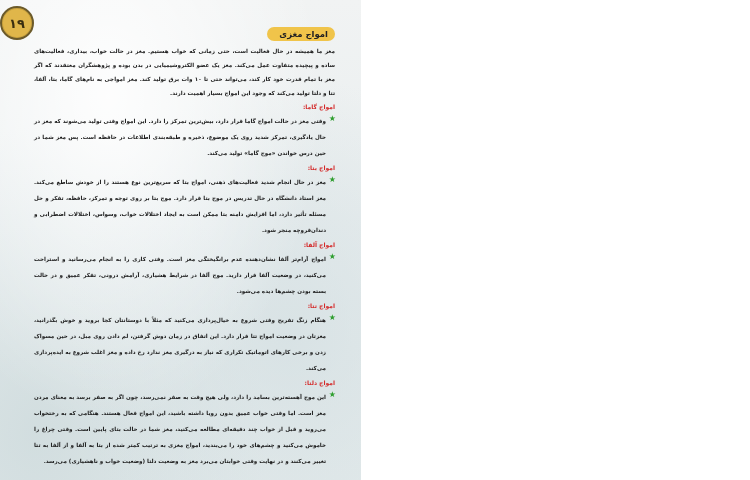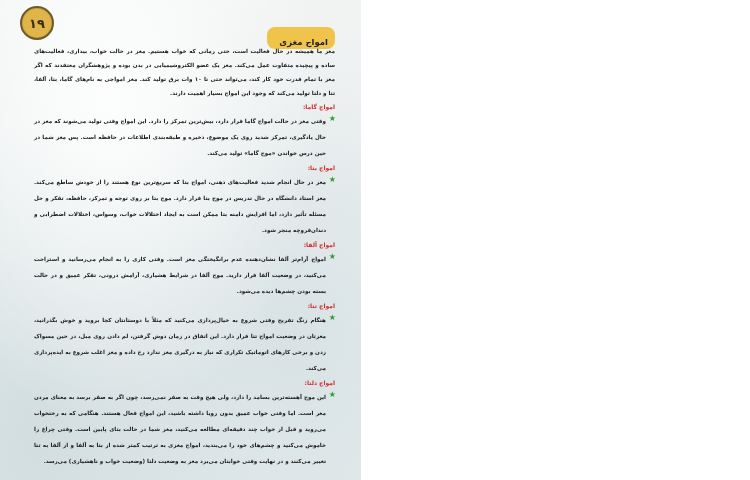--- a/index.html
+++ b/index.html
@@ -4,24 +4,24 @@
 <style>
   html, body { margin:0; padding:0; }
   body { width:750px; height:480px; background:#ffffff; position:relative; overflow:hidden; font-family:"DejaVu Sans", sans-serif; }
   .page { position:absolute; left:0; top:0; width:361px; height:480px;
     background:
       radial-gradient(ellipse at 30% 20%, rgba(255,255,255,0.9), rgba(255,255,255,0) 60%),
       radial-gradient(ellipse at 80% 70%, rgba(210,222,225,0.7), rgba(255,255,255,0) 55%),
       radial-gradient(ellipse at 10% 90%, rgba(205,218,220,0.8), rgba(255,255,255,0) 50%),
       linear-gradient(180deg, #f1f3f3 0%, #e9eeef 45%, #e3eaeb 100%);
   }
-  .page-num { position:absolute; left:20px; top:6px; width:30px; height:30px; border-radius:50%;
+  .page-num { position:absolute; left:0; top:6px; width:30px; height:30px; border-radius:50%;
     background:#e0b64a; border:2px solid #6b5a2a; box-shadow:0 0 0 1px #c9a23d inset;
     display:flex; align-items:center; justify-content:center; font-size:13px; font-weight:bold; color:#3a2e10; }
-  .title-pill { position:absolute; right:26px; top:27px; height:14px; padding:8px 7px 0 12px;
+  .title-pill { position:absolute; right:26px; top:27px; height:14px; padding:0 7px 0 12px;
     background:#f0c44a; border-radius:8px; font-size:8.5px; font-weight:bold; color:#222; line-height:14px; direction:rtl; }
   .content { position:absolute; left:34px; right:26px; top:44px; direction:rtl; text-align:justify; font-size:5.6px; line-height:14.1px; color:#1a1a1a; font-weight:bold; }
   .content p { margin:0; }
   .section-title { color:#d42a2a; font-weight:bold; font-size:6px; line-height:12px; margin-top:1px; }
   .bullet { position:relative; padding-right:9px; }
   .bullet .star { position:absolute; right:-1px; top:0; color:#2e9e2e; font-size:8px; line-height:12px; }
   .bullet p { line-height:16px; }
 </style>
 </head>
 <body>

